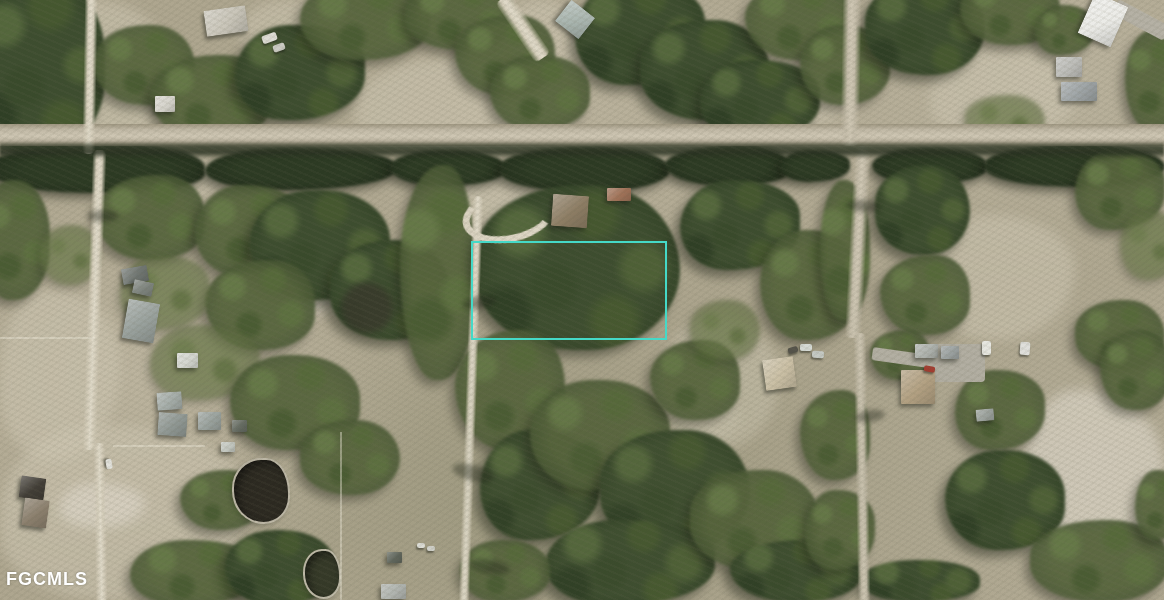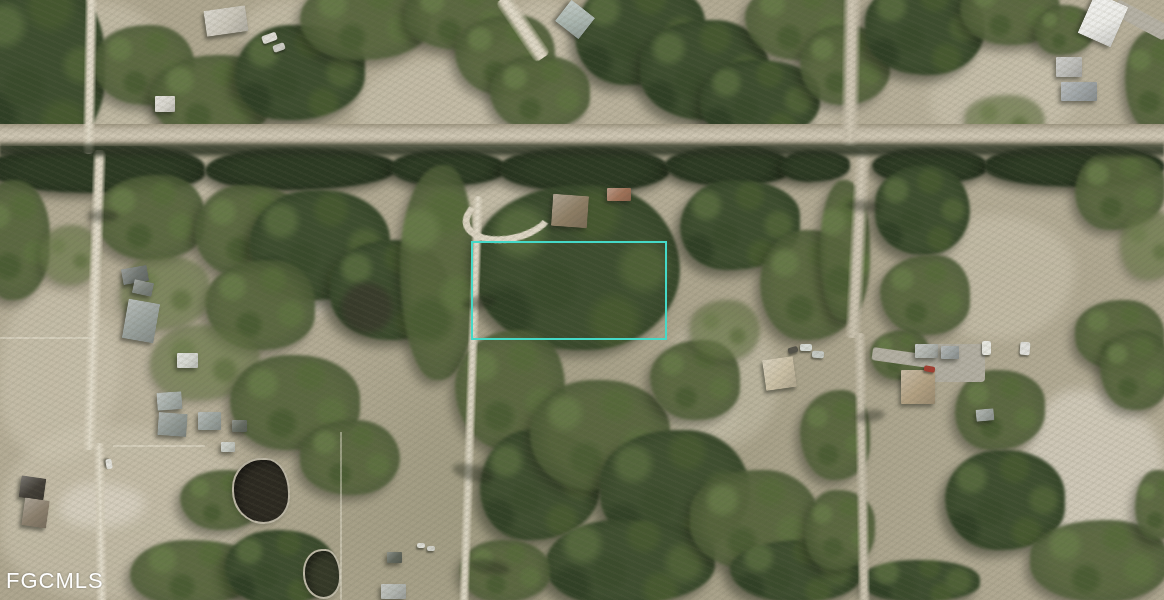--- a/index.html
+++ b/index.html
@@ -77,21 +77,21 @@
   .fence{background:rgba(235,230,214,0.45);filter:blur(0.3px);}
   .shd{background:rgba(32,36,24,0.42);border-radius:50%;filter:blur(2.5px);}
 
   .grain{position:absolute;inset:0;z-index:30;pointer-events:none;
     background-image:
       repeating-linear-gradient(23deg, rgba(125,120,100,0.07) 0 2px, transparent 2px 6px),
       repeating-linear-gradient(-37deg, rgba(70,75,55,0.06) 0 2px, transparent 2px 5px),
       radial-gradient(ellipse 640px 320px at 55% 78%, rgba(85,95,60,0.10), transparent 72%);
   }
   .boundary{position:absolute;z-index:40;border:2px solid #45d9c7;}
-  .watermark{position:absolute;z-index:50;font-weight:400;font-size:22px;line-height:1;
+  .watermark{position:absolute;z-index:50;font-weight:700;font-size:18px;line-height:1;
              letter-spacing:1px;color:#ffffff;text-shadow:0 0 2px rgba(60,60,48,0.55);}
 </style>
 </head>
 <body>
 
 <div id="photo">
   <div id="scene">
       <div class="field l" style="left: 40px; top: 0px; width: 130px; height: 160px;"></div>
       <div class="field l" style="left: 240px; top: 0px; width: 120px; height: 60px;"></div>
       <div class="field l" style="left: 355px; top: 60px; width: 220px; height: 95px;"></div>

